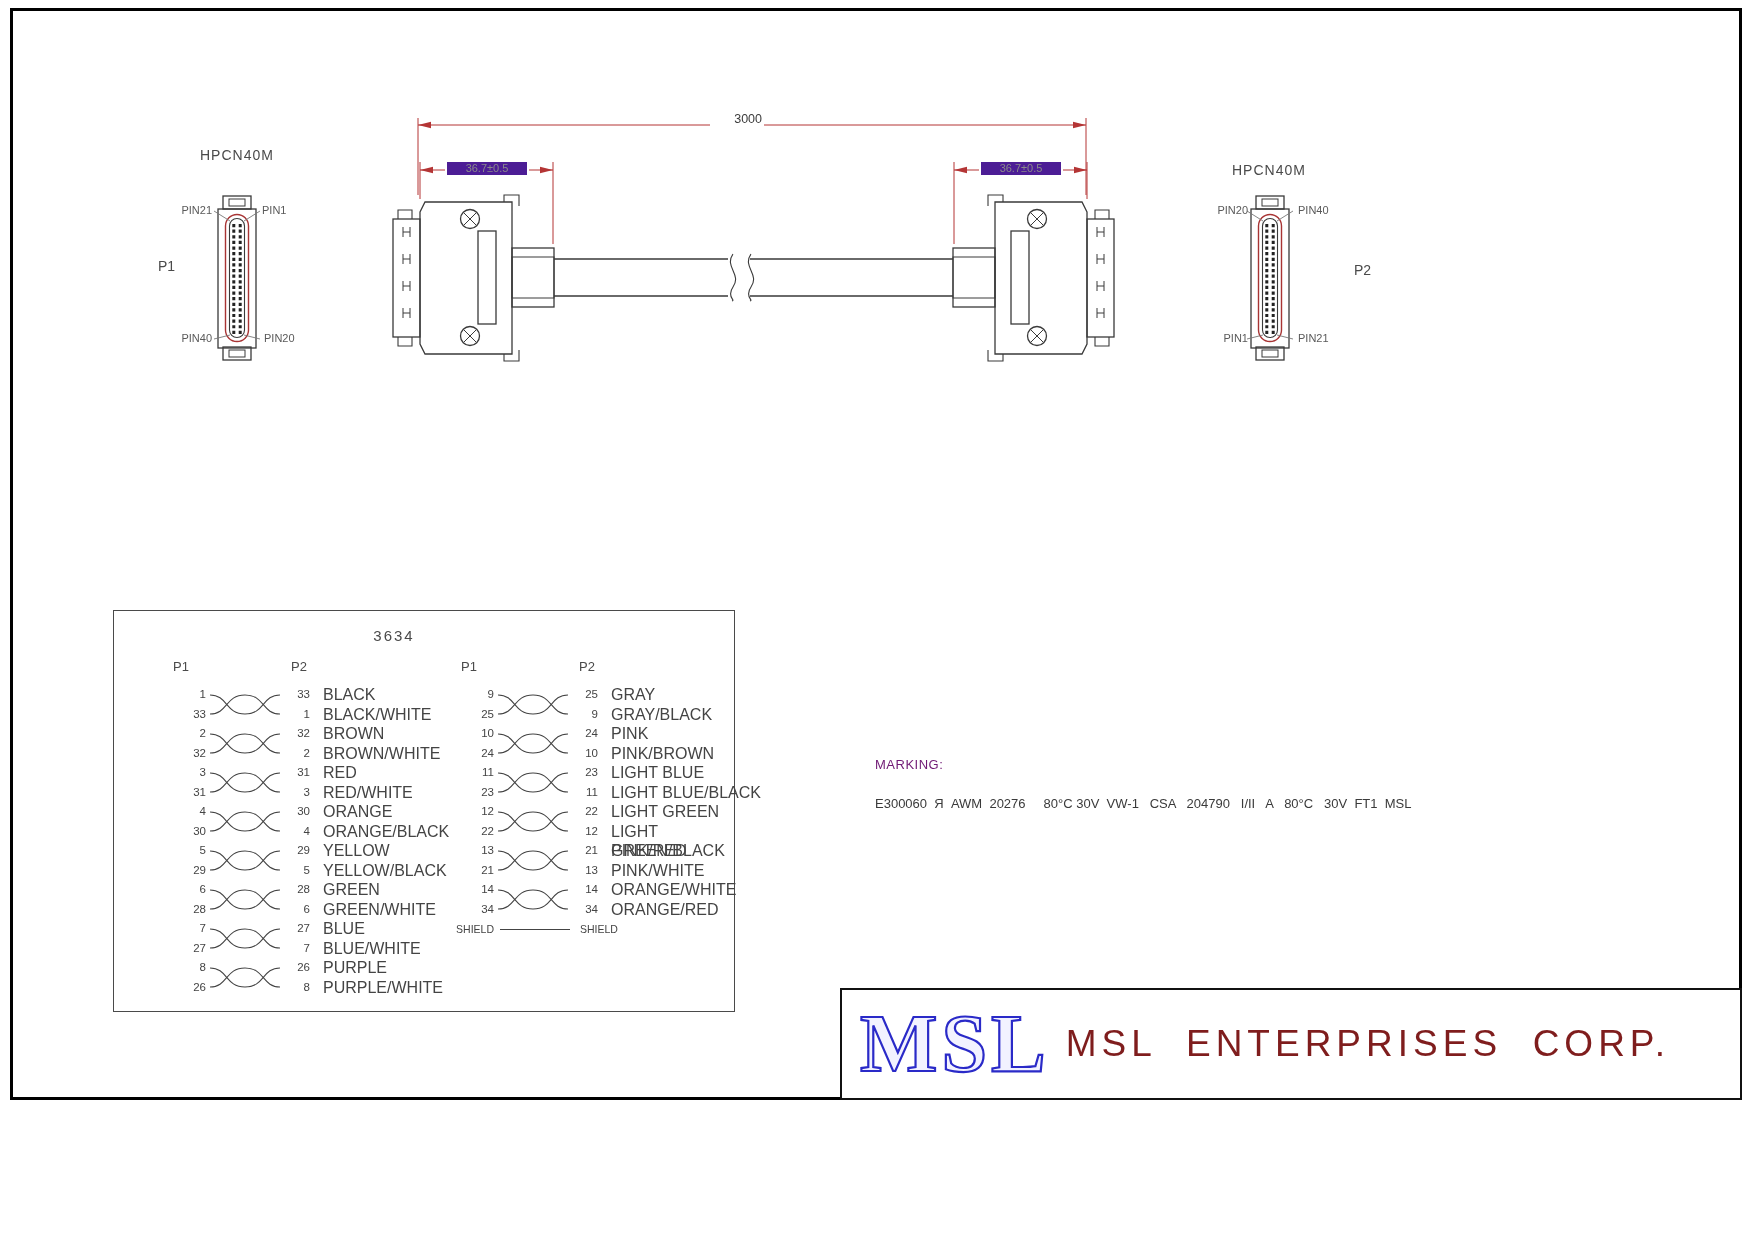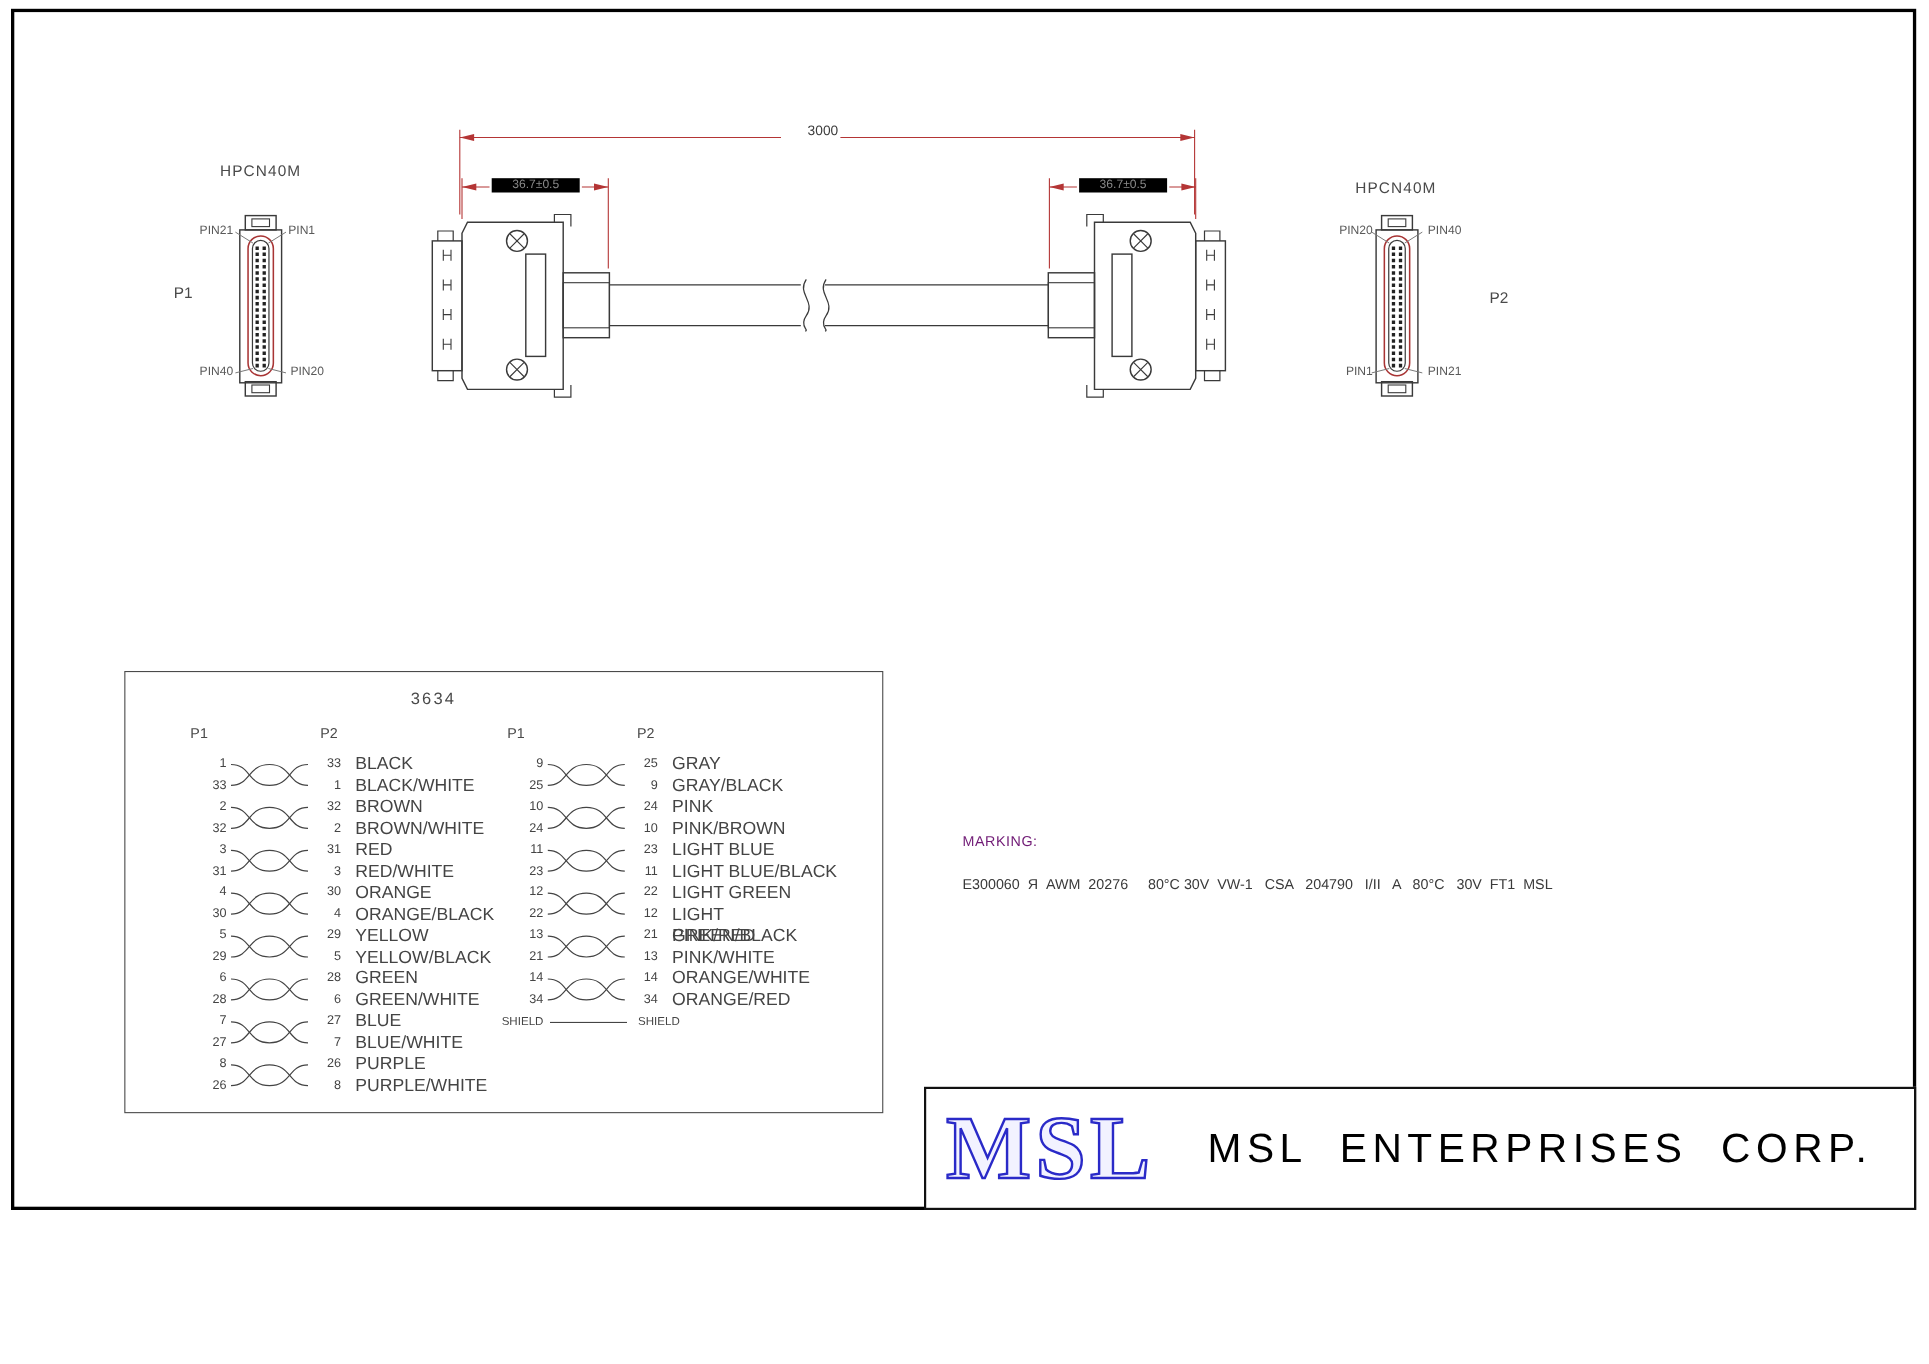--- a/index.html
+++ b/index.html
@@ -10,24 +10,24 @@
   .frame { position:absolute; left:10px; top:8px; width:1732px; height:1092px; border:3px solid #000; background:transparent; }
 
   .drawing-svg { position:absolute; left:0; top:0; }
 
   .lbl { position:absolute; line-height:1.2; }
   .conn-type { font-size:14px; color:#4a4a4a; letter-spacing:1px; }
   .ref { font-size:14px; color:#4a4a4a; }
   .pin { font-size:11px; color:#5a5a5a; }
   .pin.r { text-align:right; }
   .dim-main { font-size:12.5px; color:#3c3c3c; text-align:right; background:#fff; }
-  .dim-sub { font-size:11px; color:#8a8a8a; text-align:center; background:#000000; }
+  .dim-sub { font-size:11px; color:#8a8a8a; text-align:center; background:#4c1d95; }
 
   
-  .wiring-box { position:absolute; left:113px; top:610px; width:690px; height:402px; border:1.5px solid #4a4a4a; background:#fff; }
+  .wiring-box { position:absolute; left:113px; top:610px; width:622px; height:402px; border:1.5px solid #4a4a4a; background:#fff; }
   .wiring-title { position:absolute; top:16px; left:0; width:560px; text-align:center; font-size:15px; letter-spacing:2px; color:#4a4a4a; }
   .wire-group { position:absolute; top:48px; }
   #wire-group-0 { left:42px; }
   #wire-group-1 { left:330px; }
   .wg-head { display:flex; height:26px; font-size:13px; color:#4a4a4a; }
   .wg-head .h1 { width:50px; text-align:center; }
   .wg-head .gap { width:78px; }
   .wg-head .h2 { width:30px; text-align:center; }
   .pair { display:flex; height:39px; }
   .col-p1 { width:50px; text-align:right; }
@@ -51,21 +51,21 @@
   .title-block { position:absolute; left:840px; top:988px; width:902px; height:112px; border:2.5px solid #111; background:#fff; display:flex; align-items:center; }
   .msl-logo {
     margin-left:18px;
     font-family:"Liberation Serif", serif;
     font-size:82px; font-weight:bold; line-height:0.95;
     letter-spacing:4px;
     color:#2a2ac8;
     -webkit-text-fill-color:#f2f2ff;
     -webkit-text-stroke:2.2px #2a2ac8;
   }
-  .company-name { margin-left:48px; font-size:37px; color:#000000; letter-spacing:5px; white-space:pre; }
+  .company-name { margin-left:16px; font-size:37px; color:#7f1d1d; letter-spacing:5px; white-space:pre; }
 </style>
 </head>
 <body>
 
 <div class="frame"></div>
 
 <svg class="drawing-svg" width="1754" height="440" viewBox="0 0 1754 440">
 
   <g id="conn-shapes" fill="none" stroke="#3a3a3a" stroke-width="1.3">
 

